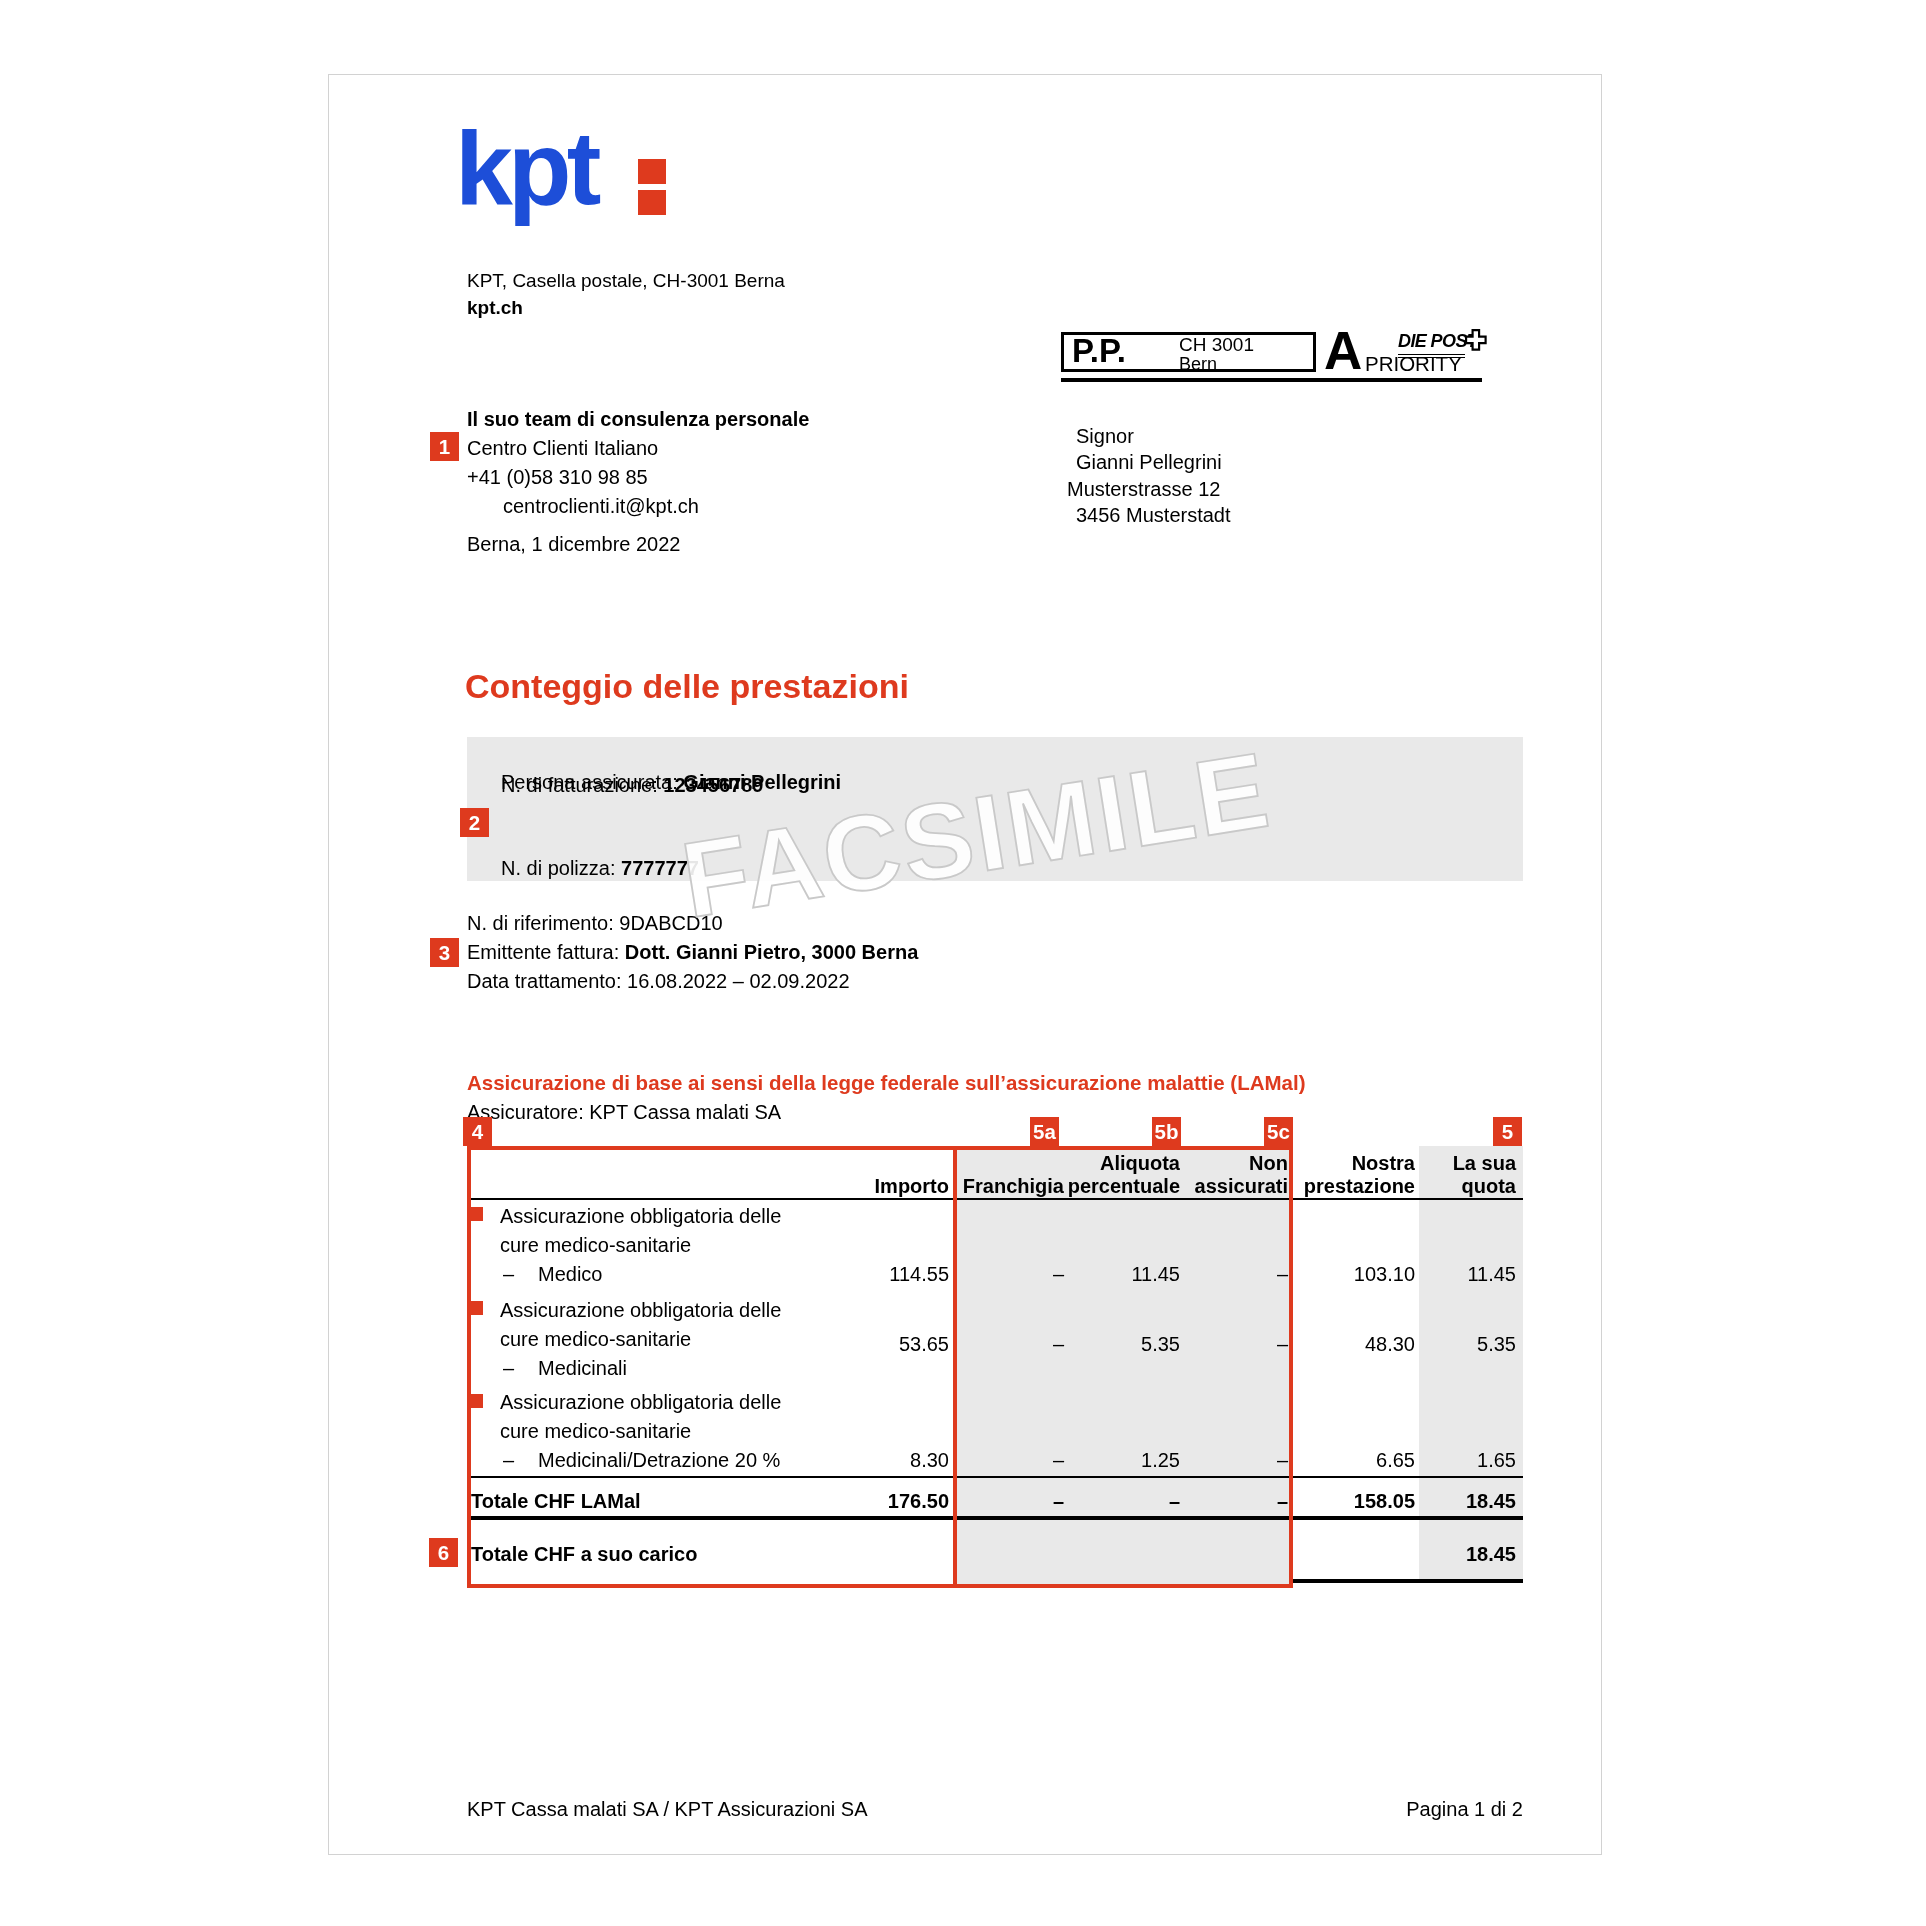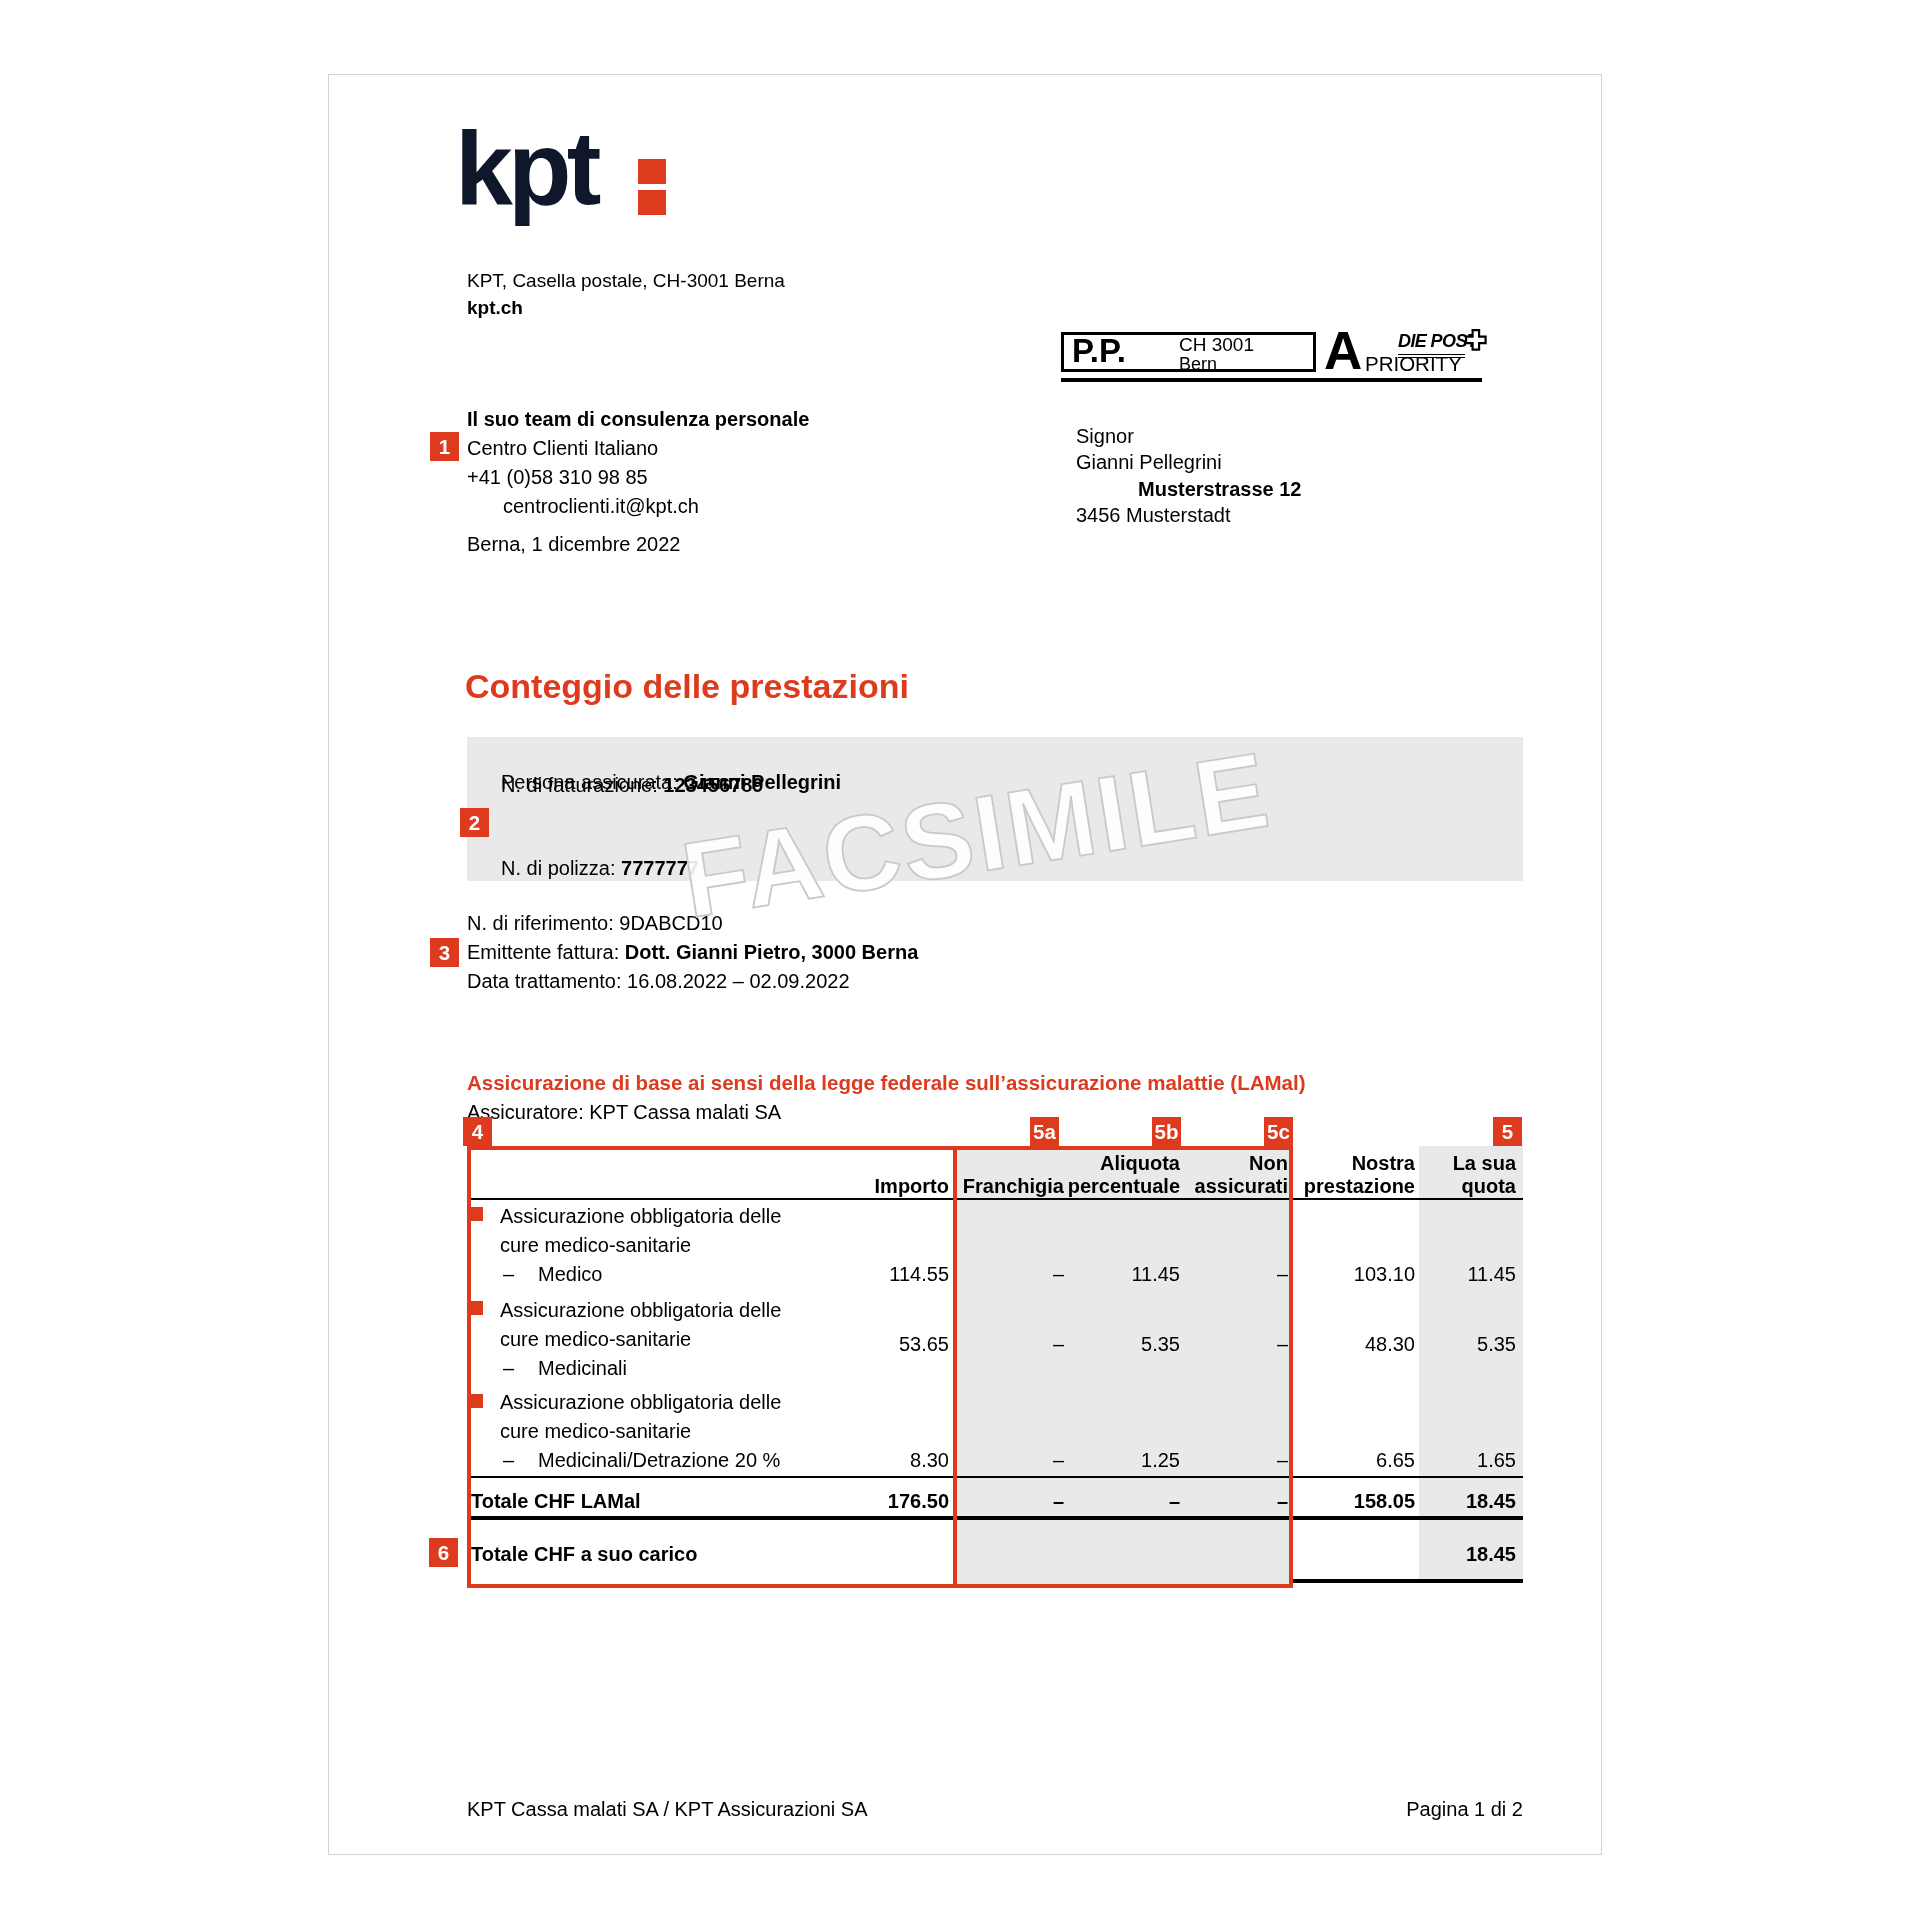--- a/index.html
+++ b/index.html
@@ -2,21 +2,21 @@
 <html style="font-size:9.6px"><head>
 <meta charset="utf-8">
 <style>
   html,body{margin:0;padding:0;background:#fff;}
   .stage{position:relative;width:1926px;height:1926px;background:#fff;
          font-family:"Liberation Sans",sans-serif;color:#000;overflow:hidden;}
   .abs{position:absolute;}
   .page-border{left:328px;top:74px;width:1272px;height:1779px;border:1.8px solid #d2d2d2;}
 
   
-  .logo-text{left:455px;top:123px;font-size:104px;font-weight:bold;letter-spacing:-4.8px;color:#0f172a;line-height:90px;}
+  .logo-text{left:455px;top:123px;font-size:104px;font-weight:bold;letter-spacing:-4.8px;color:#1d4ed8;line-height:90px;}
   .logo-dot{width:28px;height:25px;background:#de3a1e;}
   .dot-top{left:638px;top:159px;}
   .dot-bottom{left:638px;top:190px;}
 
   
   .t{font-size:20px;line-height:24px;white-space:nowrap;}
   .small{font-size:19px;}
   .b{font-weight:bold;}
 
   .sender{left:467px;top:269px;}
@@ -34,21 +34,21 @@
   .city{left:1179px;top:355px;font-size:18px;line-height:18px;}
   .aclass{left:1324px;top:325px;font-size:53px;line-height:51px;font-weight:bold;}
   .priority{left:1365px;top:354px;font-size:20.5px;line-height:20.5px;}
   .diepost{left:1398px;top:332px;font-size:18px;line-height:19px;font-weight:bold;font-style:italic;letter-spacing:-0.6px;}
   .post-ul1{left:1398px;top:354px;width:67px;height:1.2px;background:#000;}
   .post-ul2{left:1398px;top:357px;width:67px;height:1.2px;background:#000;}
   .cross{left:1465px;top:329px;}
   .addr-rule{left:1061px;top:378px;width:421px;height:4.2px;background:#000;}
   .rc1{left:1076px;top:424px;}
   .rc2{left:1076px;top:450px;}
-  .rc3{left:1138px;top:477px;font-weight:bold;}
+  .rc3{left:1067px;top:477px;}
   .rc4{left:1076px;top:503px;}
 
   .doc-title{left:465px;top:668px;font-size:34px;line-height:36px;font-weight:bold;color:#de3a1e;white-space:nowrap;}
 
   .graybox{left:467px;top:737px;width:1056px;height:144px;background:#e9e9e9;}
   .inv1{left:501px;top:773px;}
   .inv2{left:501px;top:770px;}
   .inv3{left:501px;top:856px;}
 
   .watermark{left:680px;top:760px;width:590px;height:150px;transform:rotate(-9deg);

